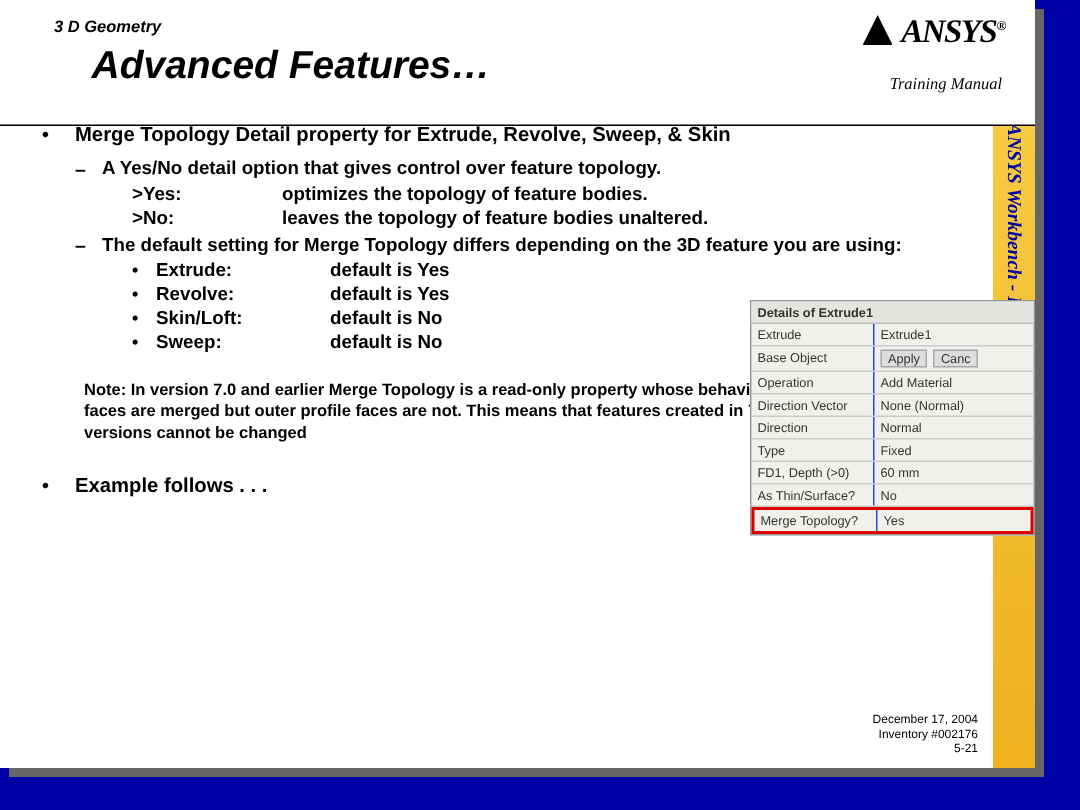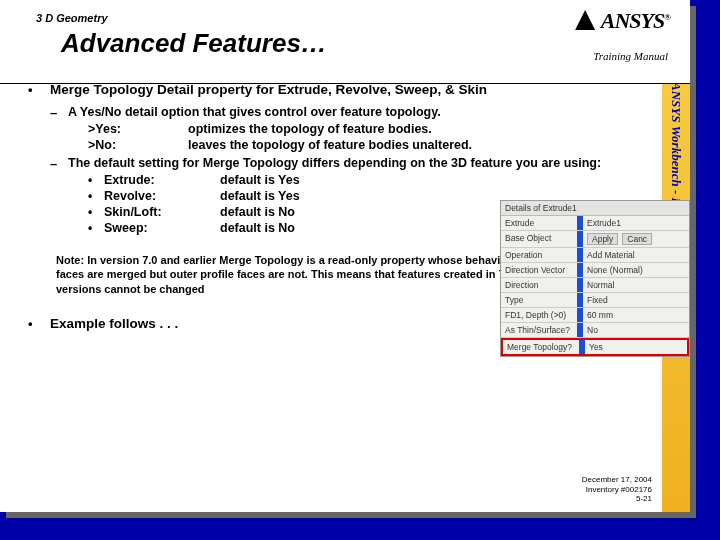--- a/index.html
+++ b/index.html
@@ -112,25 +112,25 @@
     top: 200px; right: 0;
     width: 190px;
     font-size: 8.5px;
     color: #333;
     background: #f0f0ec;
     border: 1px solid #999;
   }
   #fig-title {
     background: #e4e4e0;
     padding: 2px 4px;
-    font-weight: normal;
+    font-weight: bold;
     border-bottom: 1px solid #bbb;
   }
   .fig-row { display: flex; border-bottom: 1px solid #ccc; }
-  .fig-row .l { width: 82px; padding: 2px 4px; border-right: 6px solid #1d4ed8; }
+  .fig-row .l { width: 82px; padding: 2px 4px; border-right: 1px solid #1d4ed8; }
   .fig-row .r { flex: 1; padding: 2px 4px; }
   .fig-tree { padding-left: 10px; }
   .fig-hl { border: 2px solid #d00; border-width: 2px; }
   
   #sideband {
     position: absolute;
     top: 0; right: 0;
     width: 28px; height: 512px;
     background: linear-gradient(180deg, #f8d04a 0%, #f0b020 100%);
   }

